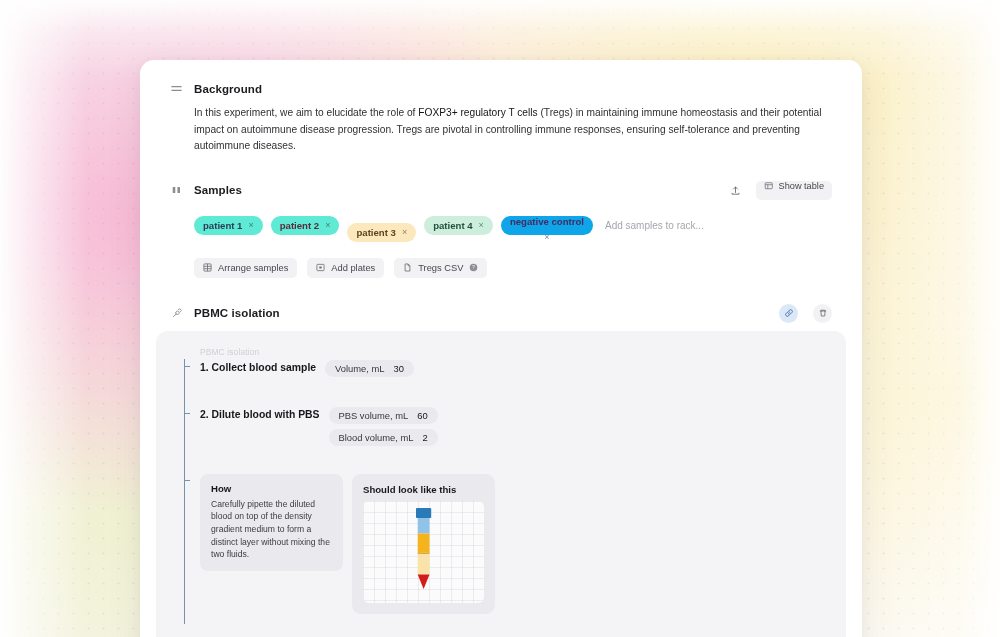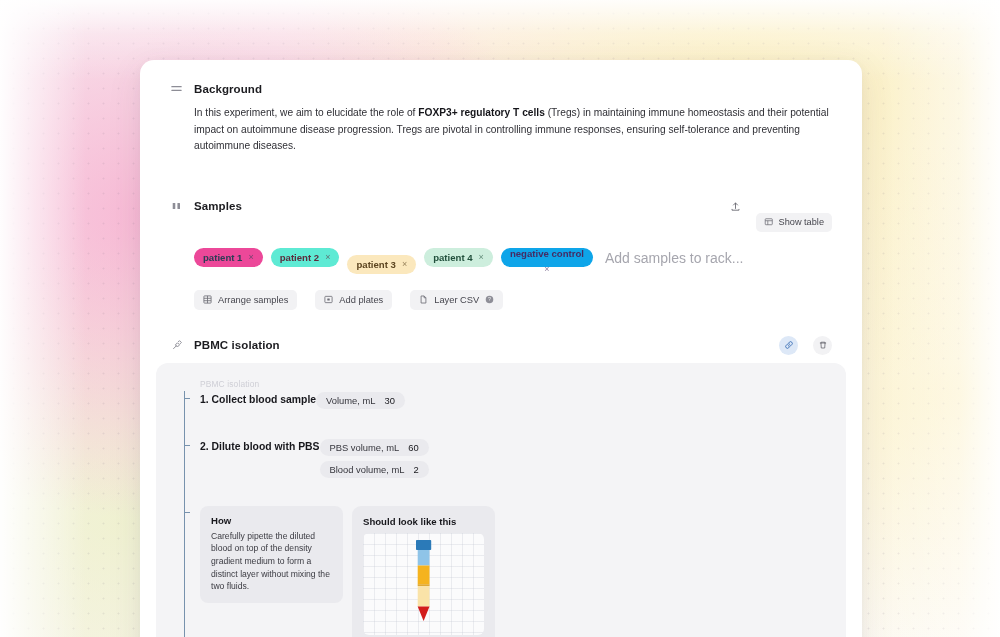--- a/index.html
+++ b/index.html
@@ -88,21 +88,21 @@
 
   
   #bg-paragraph {
     font-size: 10.2px;
     line-height: 1.62;
     color: #2f2f35;
     padding-left: 24px;
     max-width: 662px;
     margin-bottom: 26px;
   }
-  #bg-paragraph b { font-weight: bold; color: #15151a; }
+  #bg-paragraph b { font-weight: normal; color: #15151a; }
 
   
   #samples-block { padding-left: 24px; margin-bottom: 26px; }
 
   #tag-row {
     display: flex;
     align-items: center;
     flex-wrap: wrap;
     gap: 8px;
     margin-bottom: 16px;
@@ -118,51 +118,50 @@
     font-weight: bold;
     white-space: nowrap;
   }
   .tag .tag-x {
     font-size: 9px;
     font-weight: normal;
     opacity: 0.62;
     line-height: 1;
   }
   #tag-placeholder {
-    font-size: 14px;
+    font-size: 10px;
     color: #a6a6ae;
     margin-left: 4px;
   }
 
-  #sample-actions { display: flex; gap: 18px; }
+  #sample-actions { display: flex; gap: 10px; }
   .s-btn {
     display: inline-flex;
     align-items: center;
     gap: 6px;
     height: 20px;
     padding: 0 9px;
     background: #f2f2f4;
     border-radius: 5px;
     font-size: 9.3px;
     color: #46464e;
     white-space: nowrap;
   }
   .s-btn .bi { width: 9px; height: 9px; flex: 0 0 9px; color: #6d6d76; display:flex; }
 
   .hdr-btn {
     display: inline-flex;
-    align-items: center;
+    align-items: flex-start;
     gap: 5px;
     height: 19px;
     padding: 0 8px;
     background: #f2f2f4;
     border-radius: 5px;
     font-size: 9.2px;
     color: #45454d;
-    margin-top: 32px;
   }
   .hdr-icon-btn {
     width: 20px; height: 19px;
     display: flex; align-items: center; justify-content: center;
     color: #6b6b74;
   }
 
   
   #protocol-head { margin-bottom: 8px; }
   .round-icon-btn {
@@ -203,20 +202,21 @@
     position: absolute;
     left: -16px;
     top: 6px;
     width: 6px;
     height: 1.4px;
     background: #7792ad;
   }
   .step-line {
     display: flex;
     align-items: flex-start;
+    gap: 9px;
     flex-wrap: wrap;
   }
   .step-title {
     font-size: 10.4px;
     font-weight: bold;
     color: #17171c;
     line-height: 15px;
     white-space: nowrap;
   }
   .params { display: flex; flex-direction: column; gap: 5px; }
@@ -327,21 +327,21 @@
             <line x1="1.8" y1="5.5" x2="12.2" y2="5.5"></line>
               <line x1="5.6" y1="5.5" x2="5.6" y2="11.4"></line>
           </svg>
         </span>
         <span>Show table</span>
       </span>
     </div>
 
     <div id="samples-block">
       <div id="tag-row">
-        <span class="tag" style="background:#ec4899;color:#2b3d55;">
+        <span class="tag" style="background:#5eead4;color:#2b3d55;">
           <span>patient 1</span>
           <span class="tag-x">×</span>
         </span>
         <span class="tag" style="background:#5eead4;color:#5c2b3d;">
           <span>patient 2</span>
           <span class="tag-x">×</span>
         </span>
         <span class="tag" style="background:#fbe8bd;color:#5c4520;margin-top:13px;">
           <span>patient 3</span>
           <span class="tag-x">×</span>
@@ -380,21 +380,21 @@
           <span>Add plates</span>
         </span>
 
         <span class="s-btn">
           <span class="bi">
             <svg viewBox="0 0 12 12" width="9" height="9" fill="none" stroke="currentColor" stroke-width="1.1" stroke-linejoin="round">
               <path d="M2.8 1.3h4l2.4 2.4v7H2.8z"></path>
                 <path d="M6.8 1.3v2.4h2.4"></path>
             </svg>
           </span>
-          <span>Layer CSV</span>
+          <span>Tregs CSV</span>
           <span class="bi" style="color:#8e8e97;">
             <svg viewBox="0 0 12 12" width="9" height="9" fill="currentColor">
               <circle cx="6" cy="6" r="5"></circle>
               <text x="6" y="8.6" font-size="7" fill="#f2f2f4" text-anchor="middle" font-family="Liberation Sans, sans-serif">?</text>
             </svg>
           </span>
         </span>
       </div>
     </div>
 

